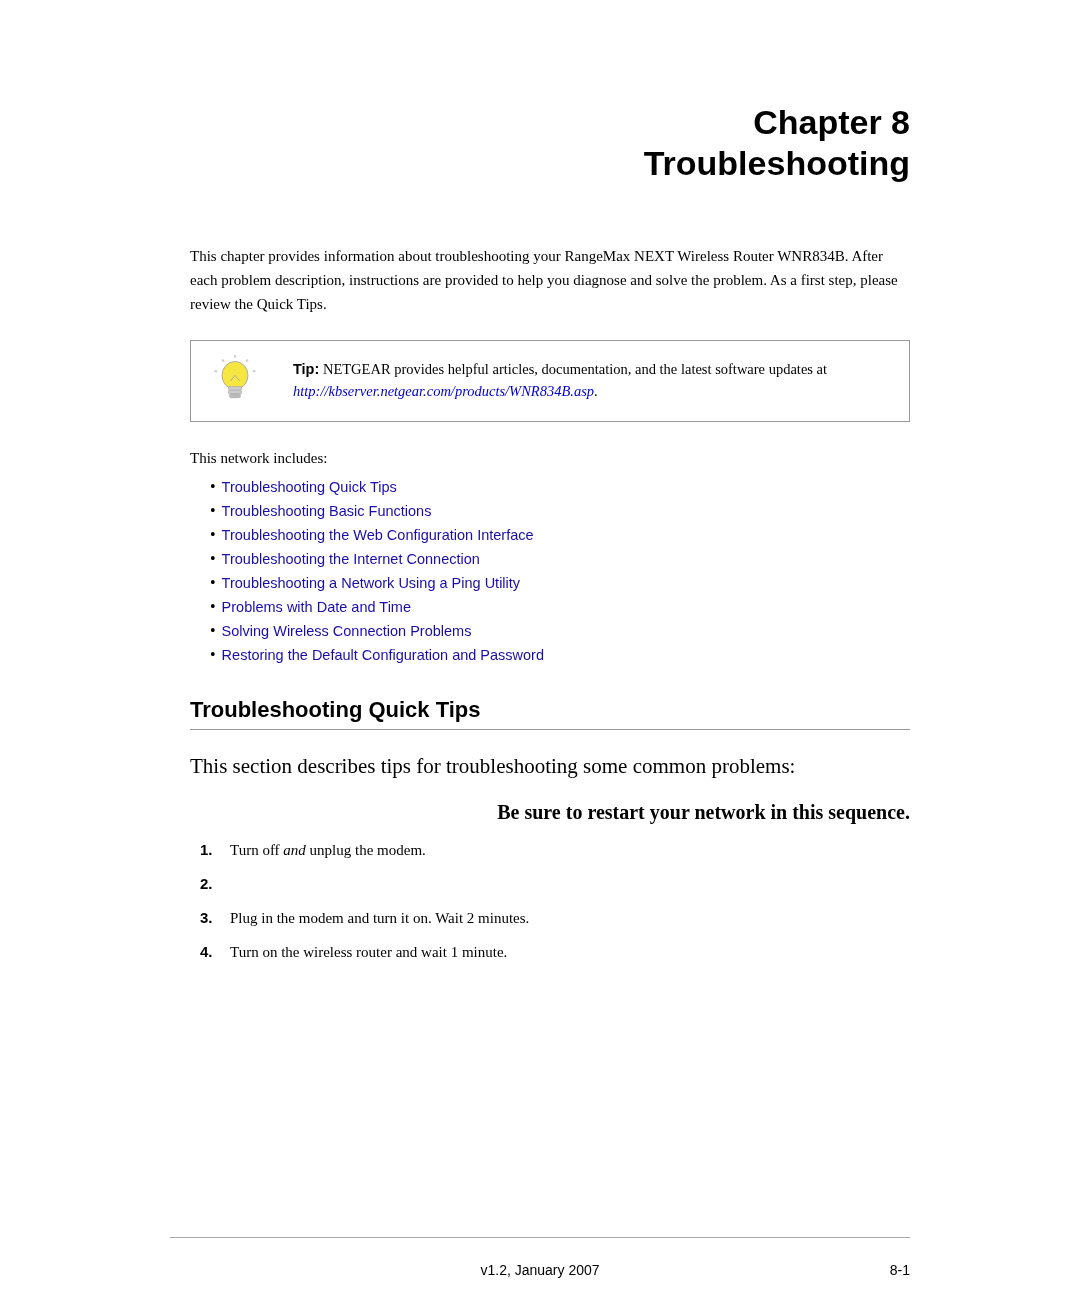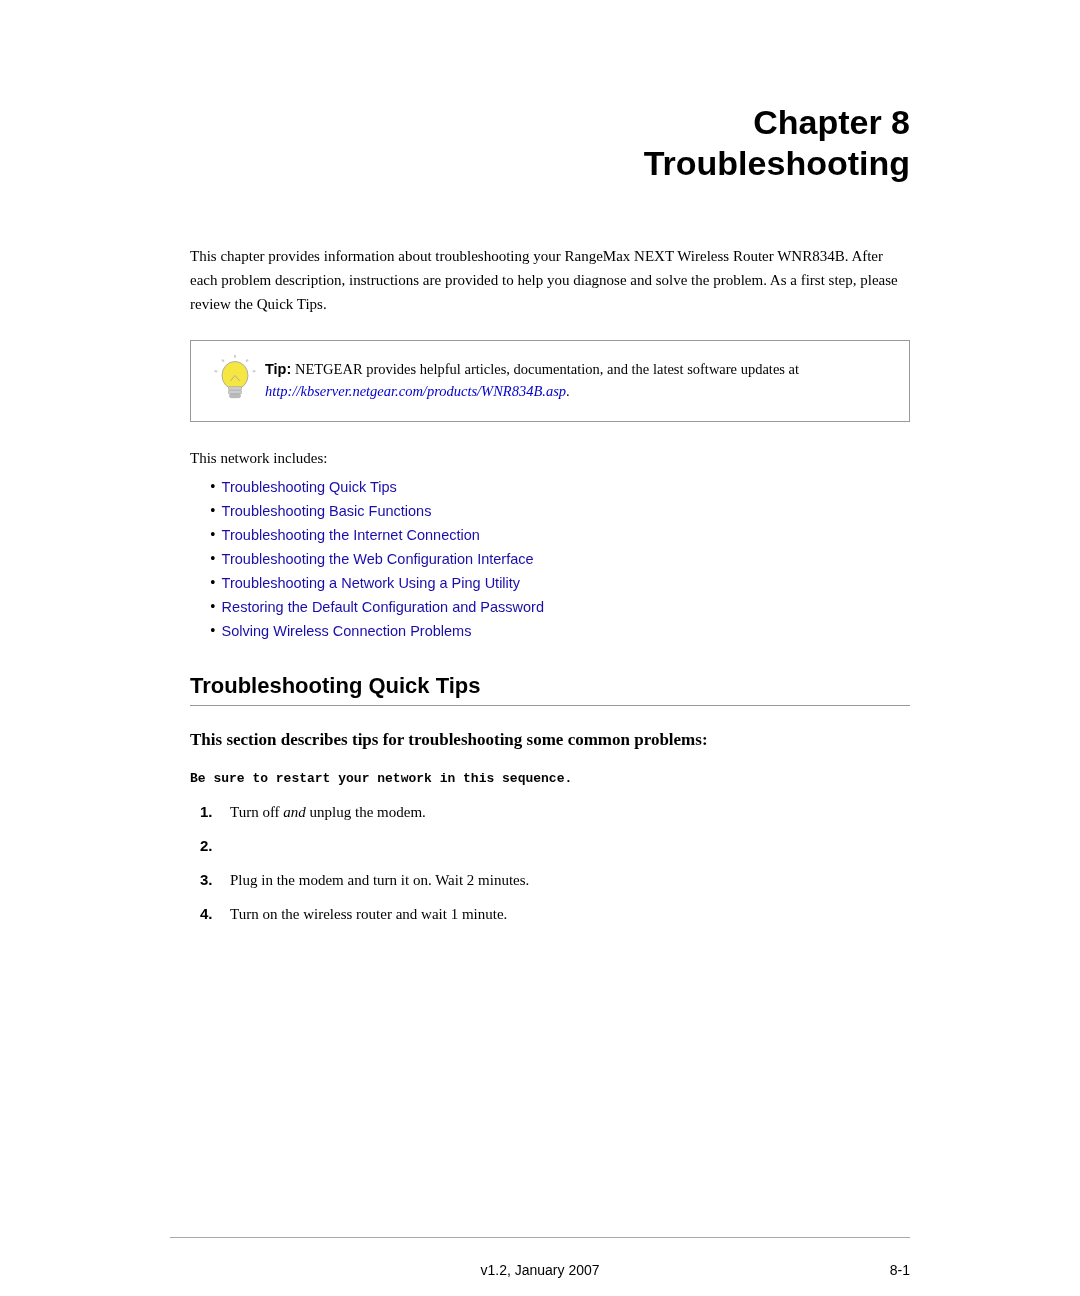--- a/index.html
+++ b/index.html
@@ -44,21 +44,21 @@
       font-size: 15px;
       line-height: 1.6;
       margin-bottom: 24px;
     }
 
     .tip-box {
       border: 1px solid #999;
       padding: 14px 18px;
       display: flex;
       align-items: center;
-      gap: 4px;
+      gap: 32px;
       margin-bottom: 28px;
     }
 
     .tip-icon {
       flex-shrink: 0;
       width: 52px;
       height: 52px;
     }
 
     .tip-text {
@@ -114,31 +114,31 @@
       font-size: 22px;
       font-weight: bold;
       font-family: Arial, Helvetica, sans-serif;
       border-bottom: 1px solid #999;
       padding-bottom: 6px;
       margin-bottom: 20px;
       margin-top: 10px;
     }
 
     .section-intro {
-      font-size: 17px;
+      font-size: 21px;
       line-height: 1.6;
       margin-bottom: 18px;
-      font-weight: bold;
     }
 
     .subsection-heading {
-      font-size: 13px;
-      font-weight: bold;
-      font-family: Liberation Mono, monospace;
+      font-size: 20px;
+      font-weight: bold;
+      font-family: Liberation Serif, serif;
       margin-bottom: 14px;
+      text-align: right;
     }
 
     .numbered-list {
       list-style: none;
       padding-left: 10px;
       margin-bottom: 20px;
     }
 
     .numbered-list li {
       font-size: 15px;
@@ -241,33 +241,36 @@
   <p class="chapter-includes">This network includes:</p>
 
   <ul class="toc-list">
     <li>
       <a class="toc-link" href="#">Troubleshooting Quick Tips</a>
     </li>
     <li>
       <a class="toc-link" href="#">Troubleshooting Basic Functions</a>
     </li>
     <li>
+      <a class="toc-link" href="#">Troubleshooting the Web Configuration Interface</a>
+    </li>
+    <li>
       <a class="toc-link" href="#">Troubleshooting the Internet Connection</a>
     </li>
     <li>
-      <a class="toc-link" href="#">Troubleshooting the Web Configuration Interface</a>
-    </li>
-    <li>
       <a class="toc-link" href="#">Troubleshooting a Network Using a Ping Utility</a>
     </li>
     <li>
+      <a class="toc-link" href="#">Problems with Date and Time</a>
+    </li>
+    <li>
+      <a class="toc-link" href="#">Solving Wireless Connection Problems</a>
+    </li>
+    <li>
       <a class="toc-link" href="#">Restoring the Default Configuration and Password</a>
-    </li>
-    <li>
-      <a class="toc-link" href="#">Solving Wireless Connection Problems</a>
     </li>
   </ul>
 
   <h2 class="section-heading">Troubleshooting Quick Tips</h2>
 
   <p class="section-intro">This section describes tips for troubleshooting some common problems:</p>
 
   <p class="subsection-heading">Be sure to restart your network in this sequence.</p>
 
   <ol class="numbered-list">

